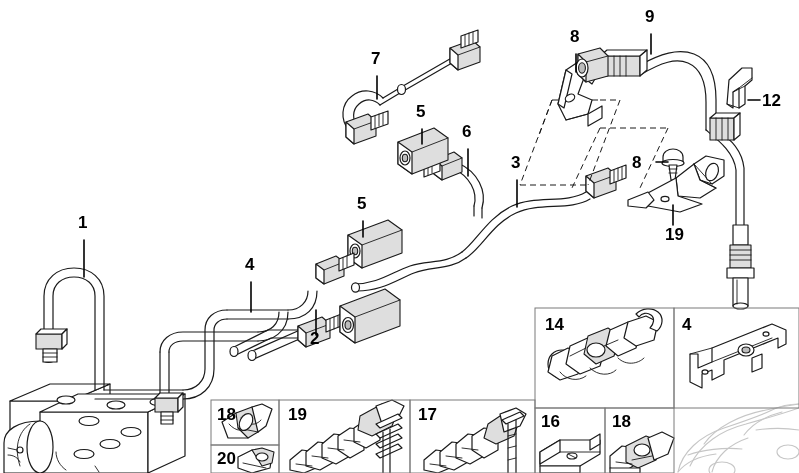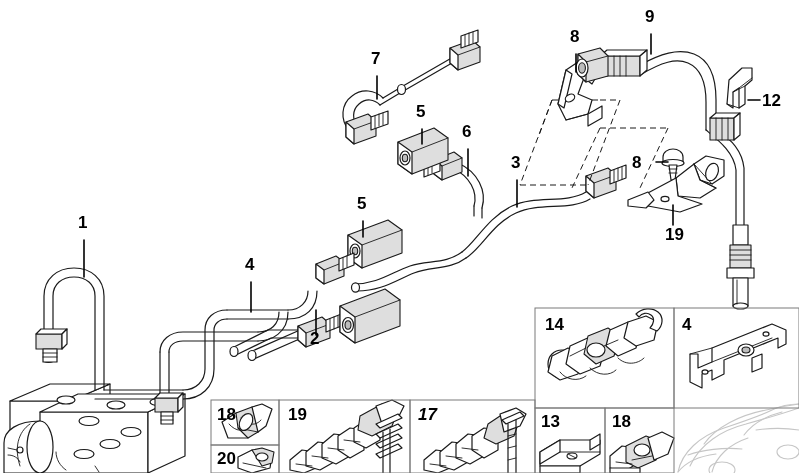--- a/index.html
+++ b/index.html
@@ -459,17 +459,17 @@
   <div class="callout" style="left:645px;top:8px;">9</div>
   <div class="callout" style="left:632px;top:154px;">8</div>
   <div class="callout" style="left:665px;top:226px;">19</div>
   <div class="callout" style="left:762px;top:92px;text-align:right;">12</div>
 
   <div class="boxnum" style="left:545px;top:316px;">14</div>
   <div class="boxnum" style="left:682px;top:316px;">4</div>
   <div class="boxnum" style="left:217px;top:406px;">18</div>
   <div class="boxnum" style="left:217px;top:450px;">20</div>
   <div class="boxnum" style="left:288px;top:406px;">19</div>
-  <div class="boxnum" style="left:418px;top:406px;font-style:italic;">17</div>
-  <div class="boxnum" style="left:541px;top:413px;">13</div>
+  <div class="boxnum" style="left:418px;top:406px;">17</div>
+  <div class="boxnum" style="left:541px;top:413px;">16</div>
   <div class="boxnum" style="left:612px;top:413px;">18</div>
 
 </div>
 
 </body></html>

